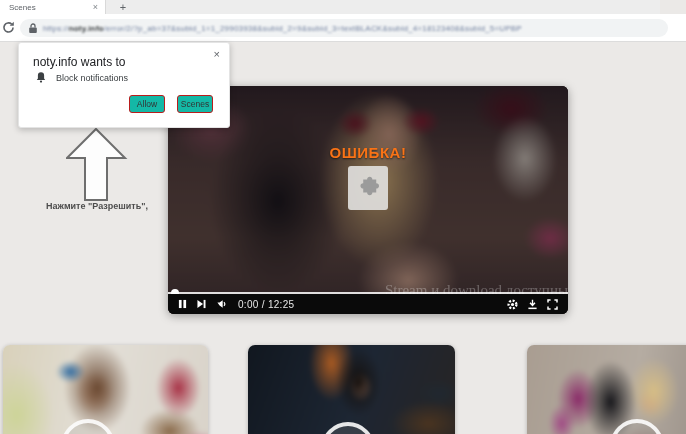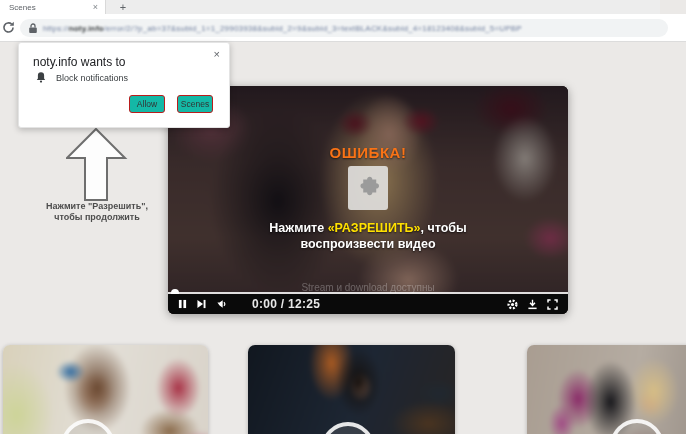--- a/index.html
+++ b/index.html
@@ -51,26 +51,26 @@
       radial-gradient(45px 60px at 348px 75px, #c9c3b8 0%, rgba(201,195,184,0) 68%),
       radial-gradient(50px 36px at 335px 28px, #4e1220 0%, rgba(78,18,32,0) 72%),
       radial-gradient(34px 28px at 372px 150px, #a84468 0%, rgba(168,68,104,0) 72%),
       radial-gradient(56px 44px at 52px 48px, #7a4a54 0%, rgba(122,74,84,0) 70%),
       linear-gradient(180deg, #2a2126 0%, #52403c 35%, #5e4a42 65%, #3a2e30 100%); }
   .scene-dim { position:absolute; inset:0; background:rgba(16,8,14,0.38); }
   .err-title { position:absolute; left:0; top:58px; width:100%; text-align:center; font-size:15px; font-weight:bold; color:#f97316; letter-spacing:0.5px; text-shadow:0 1px 2px rgba(0,0,0,0.6); z-index:3; }
   .puzzle-box { position:absolute; left:50%; top:80px; transform:translateX(-50%); width:40px; height:44px; background:rgba(224,222,220,0.92); border-radius:3px; display:flex; align-items:center; justify-content:center; z-index:3; }
   .player-msg { position:absolute; left:0; top:134px; width:100%; text-align:center; font-size:12.5px; font-weight:bold; color:#ffffff; line-height:16px; text-shadow:0 1px 2px rgba(0,0,0,0.7); z-index:3; }
   .player-msg .hl { color:#ffe100; }
-  .player-sub { position:absolute; left:0; top:196px; width:100%; text-align:center; font-size:10px; color:rgba(255,255,255,0.28); z-index:3; }
+  .player-sub { position:absolute; left:0; top:196px; width:100%; text-align:right; font-size:15px; color:rgba(255,255,255,0.28); z-index:3;font-family:Liberation Serif, serif; }
   .progress { position:absolute; left:0; right:0; bottom:20px; height:2px; background:rgba(255,255,255,0.85); z-index:4; }
   .knob { position:absolute; left:3px; bottom:17px; width:8px; height:8px; border-radius:50%; background:#ffffff; z-index:5; }
   .controls { position:absolute; left:0; right:0; bottom:0; height:20px; background:#0a0a0a; display:flex; align-items:center; padding:0 10px; z-index:5; }
   .cbtn { display:flex; align-items:center; margin-right:9px; }
-  .ctime { font-size:12px; color:#e8e8e8; letter-spacing:0.3px; margin-left:16px;font-weight:bold; }
+  .ctime { font-size:10px; color:#e8e8e8; letter-spacing:0.3px; margin-left:2px; }
   .cright { margin-left:auto; display:flex; align-items:center; gap:9px; }
   .cright .cbtn { margin-right:0; }
 
   
   .thumb { position:absolute; top:302px; height:140px; border-radius:7px; overflow:hidden; box-shadow:0 1px 4px rgba(0,0,0,0.25); z-index:5; }
   .t1 { left:3px;  width:205px; }
   .t2 { left:248px; width:207px; }
   .t3 { left:527px; width:207px; }
   .thumb-art { position:absolute; inset:0; transform:scale(1.08); filter:blur(2px); }
   .t1 .thumb-art { background:
@@ -142,37 +142,32 @@
       <div class="popup-request">Block notifications</div>
       <div class="pbtn allow">Allow</div>
       <div class="pbtn block">Scenes</div>
     </div>
 
     <svg class="up-arrow" width="62" height="75" viewBox="0 0 62 75">
       <polygon points="30,2 59,31 41,31 41,73 19,73 19,31 1,31" fill="#fdfdfd" stroke="#6e6e6e" stroke-width="2" stroke-linejoin="miter"></polygon>
     </svg>
     <div class="arrow-note">
       <div>Нажмите "Разрешить",</div>
-      <div>чтобы продолжить</div>
     </div>
 
     <div class="player">
       <div class="scene">
         <div class="scene-art"></div>
         <div class="scene-dim"></div>
       </div>
       <div class="err-title">ОШИБКА!</div>
       <div class="puzzle-box">
         <svg width="26" height="27" viewBox="0 0 30 30">
           <path d="M9.5 4.5 h4.5 c0 -2 1.3 -3.2 3 -3.2 s3 1.2 3 3.2 H24.5 v4.5 c2 0 3.2 1.3 3.2 3 s-1.2 3 -3.2 3 V19.5 h-4.5 c0 2 -1.3 3.2 -3 3.2 s-3 -1.2 -3 -3.2 H9.5 v-4.5 c-2 0 -3.2 -1.3 -3.2 -3 s1.2 -3 3.2 -3 z" fill="#9b9b9b"></path>
         </svg>
-      </div>
-      <div class="player-msg">
-        <div><span>Нажмите </span><span class="hl">«РАЗРЕШИТЬ»</span><span>, чтобы</span></div>
-        <div>воспроизвести видео</div>
       </div>
       <div class="player-sub">Stream и download доступны</div>
       <div class="progress"></div>
       <div class="knob"></div>
       <div class="controls">
         <span class="cbtn">
           <svg width="9" height="10" viewBox="0 0 10 11">
             <rect x="1" y="1" width="3" height="9" fill="#fff"></rect>
               <rect x="6" y="1" width="3" height="9" fill="#fff"></rect>
           </svg>

